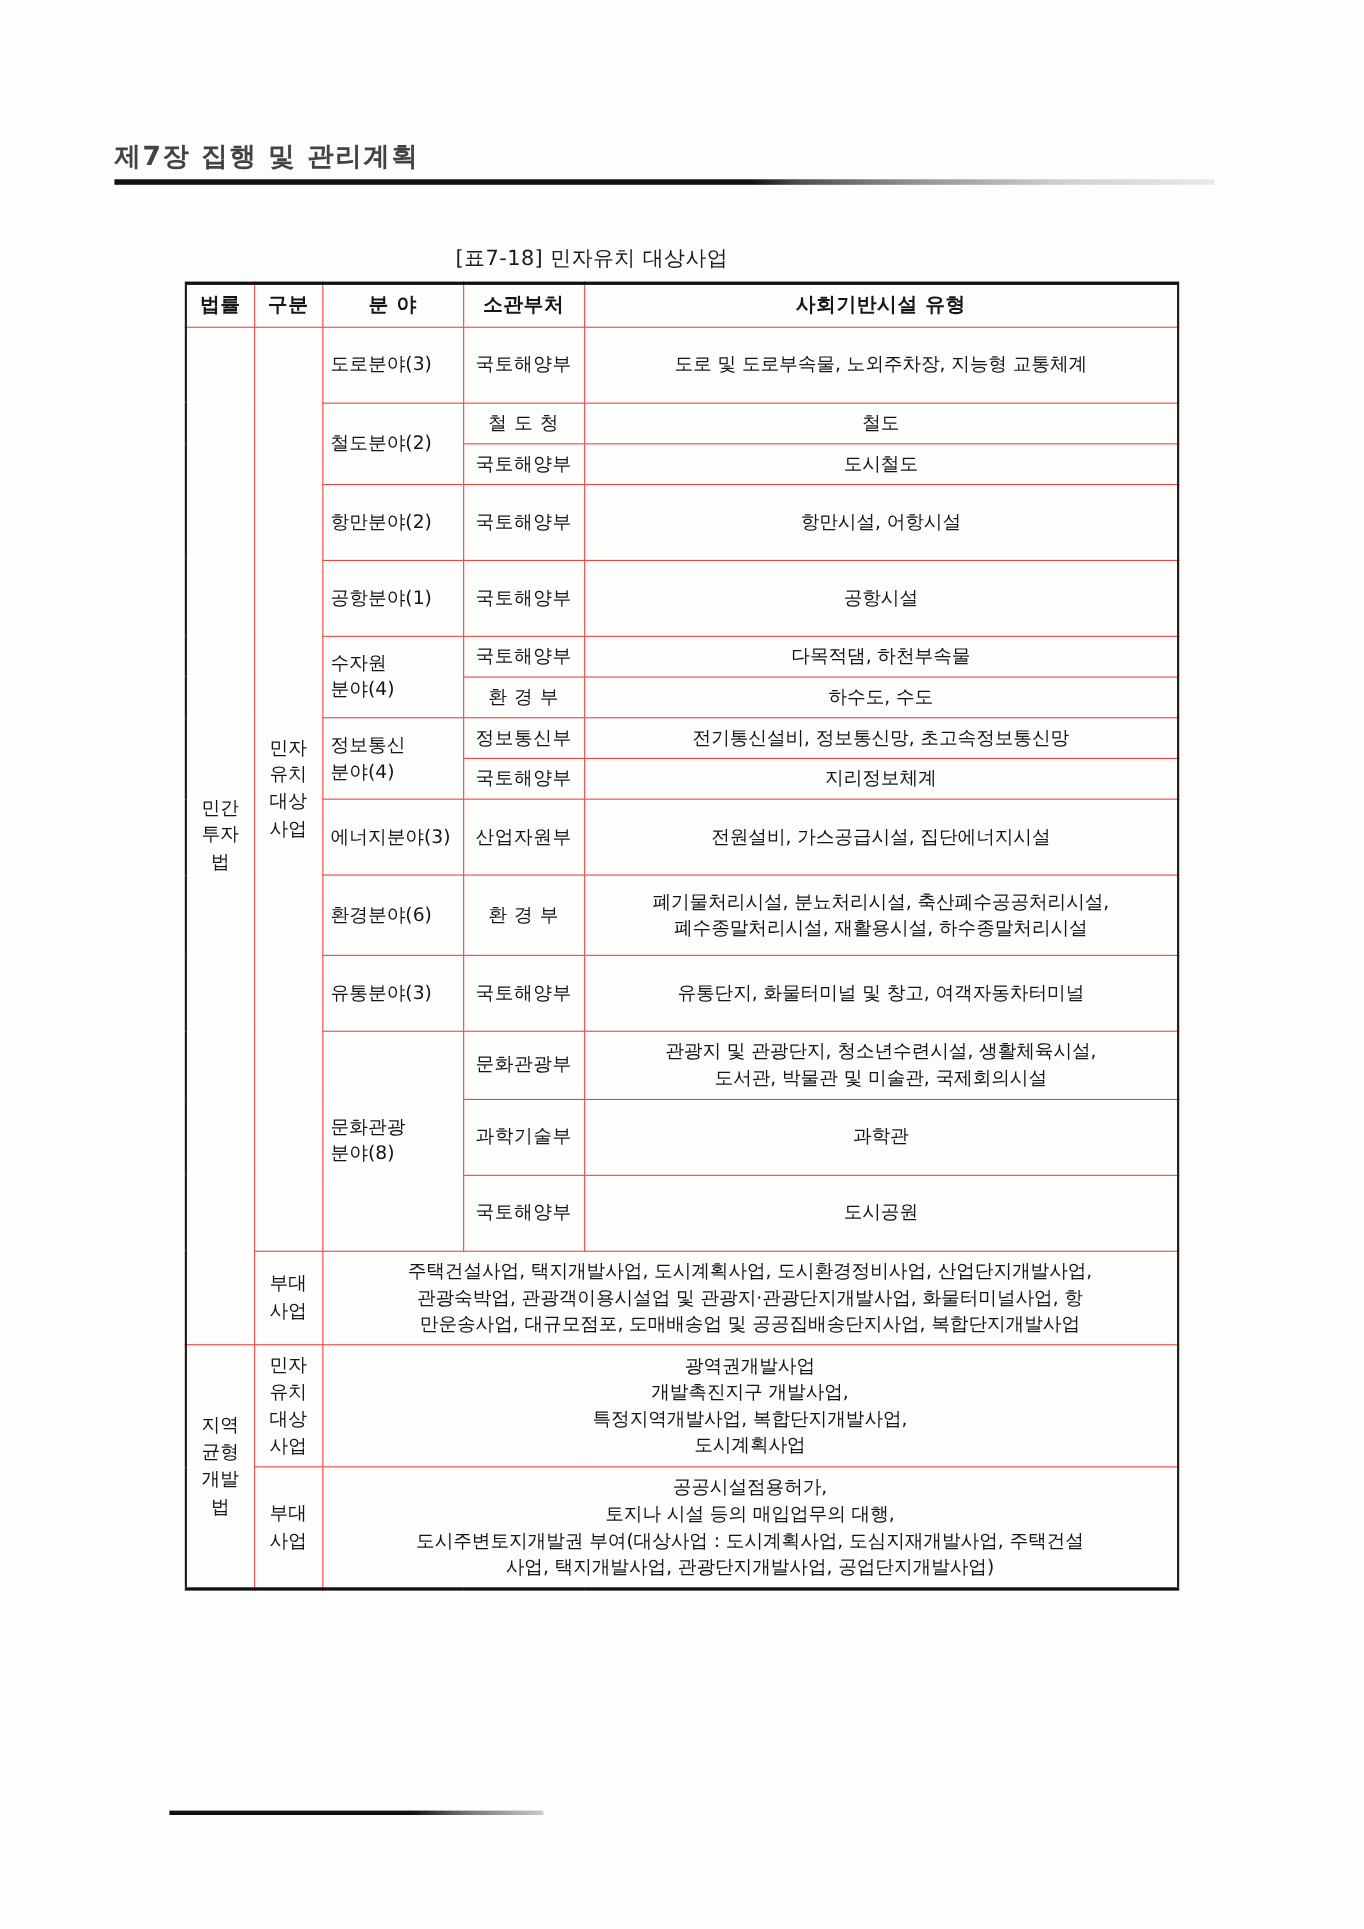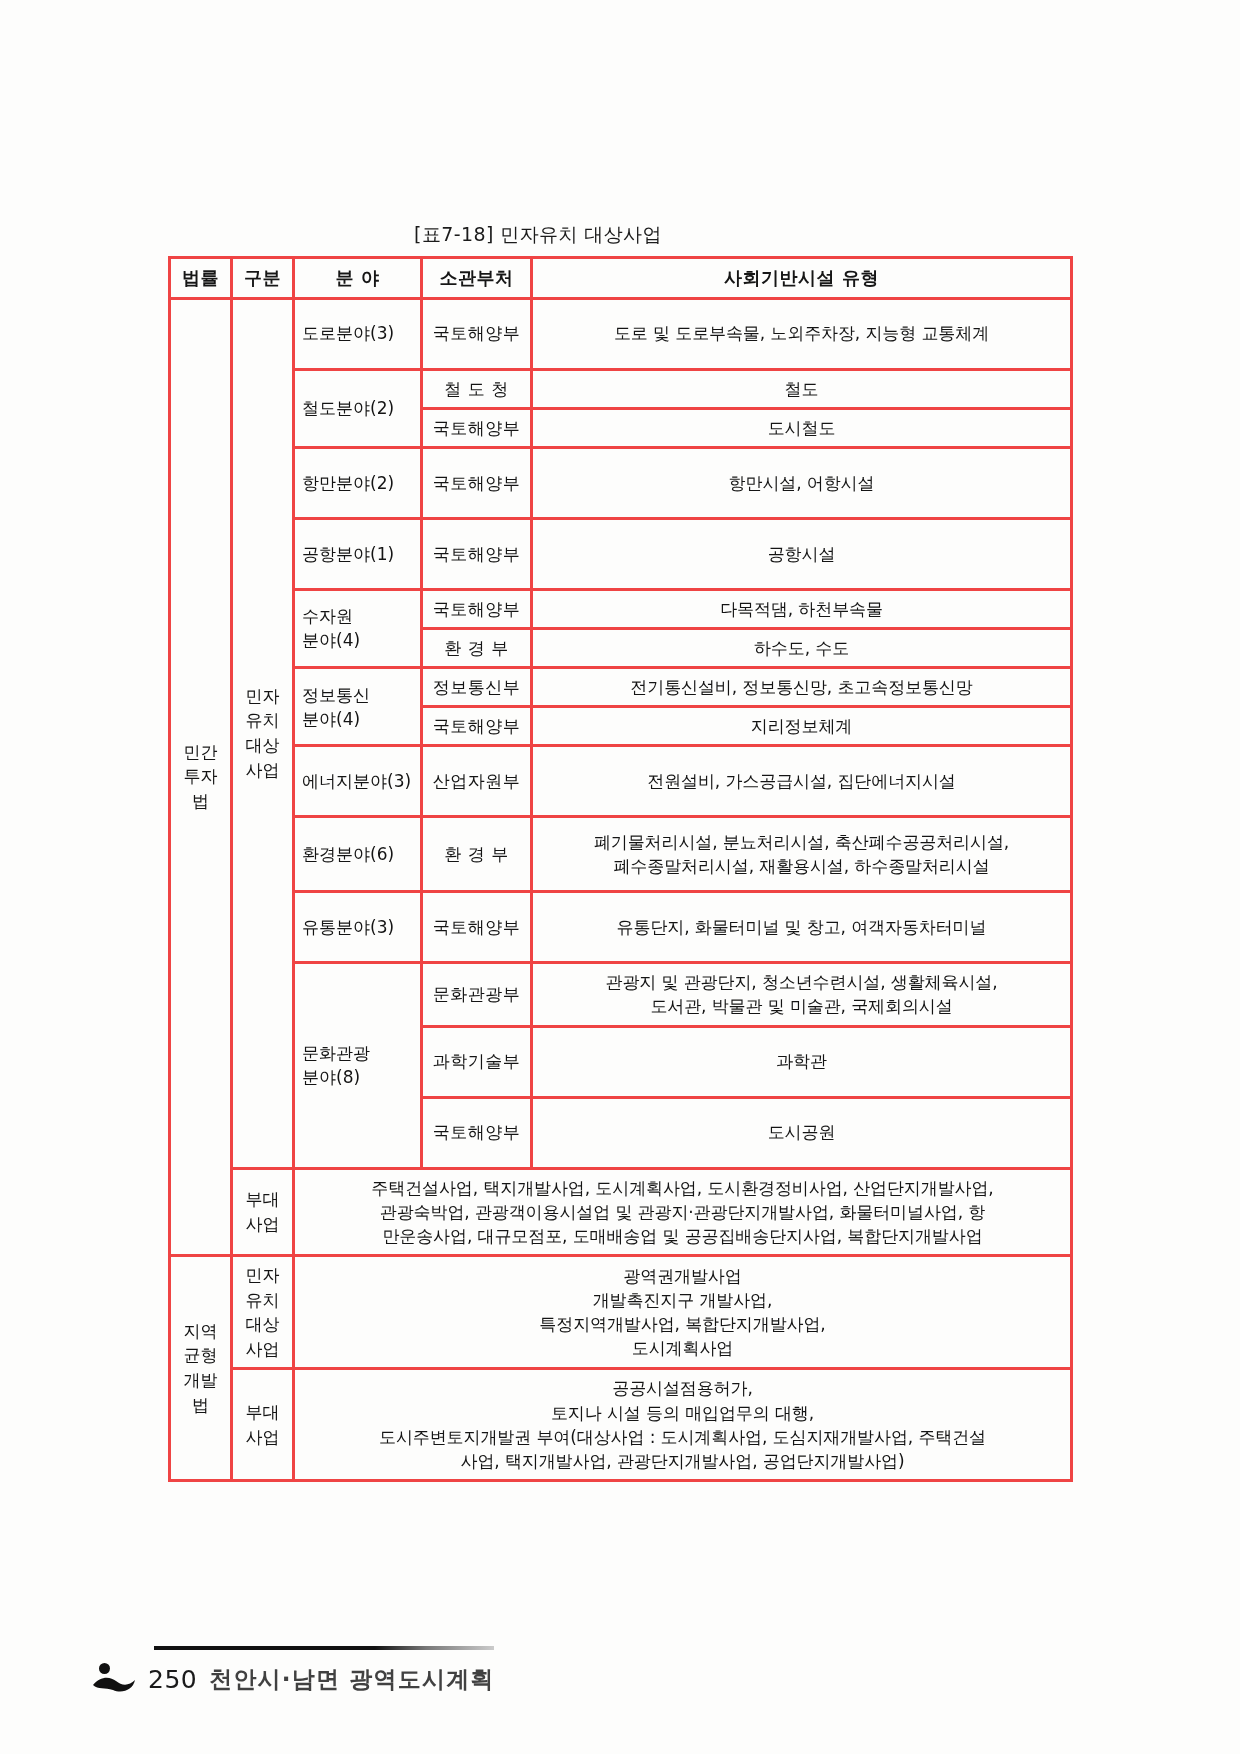--- a/index.html
+++ b/index.html
@@ -65,21 +65,21 @@
   }
   table.grid {
     border-collapse: collapse;
     width: 902px;
     table-layout: fixed;
     font-size: 17px;
     line-height: 1.42;
     color: #141414;
   }
   table.grid td, table.grid th {
-    border: 3px solid #ef4444;
+    border: 1px solid #ef4444;
     padding: 6px 7px;
     vertical-align: middle;
     font-weight: normal;
     background: transparent;
   }
   
   table.grid {
     border-top: 3px solid #111;
     border-bottom: 3px solid #111;
     border-left: 2px solid #222;
@@ -188,20 +188,24 @@
     color: #2d2d2d;
     filter: blur(0.4px);
     opacity: .9;
   }
 </style>
 </head>
 <body>
 
 <div class="page">
 
+  <div class="runhead">
+    <div class="runhead-text">제7장 집행 및 관리계획</div>
+    <div class="runhead-rule"></div>
+  </div>
 
   <div class="caption">[표7-18] 민자유치 대상사업</div>
 
   <div class="tbl-wrap">
     <table class="grid">
       <colgroup>
         <col style="width:62px">
         <col style="width:62px">
         <col style="width:128px">
         <col style="width:110px">
@@ -401,25 +405,15 @@
               <span>사업, 택지개발사업, 관광단지개발사업, 공업단지개발사업)</span>
             </span>
           </td>
         </tr>
       </tbody>
     </table>
   </div>
 
   <div class="footer">
     <div class="footer-rule"></div>
-    <div class="footer-row">
-      <div class="footer-mark">
-        <div class="dot"></div>
-        <svg class="wave" viewBox="0 0 44 20" xmlns="http://www.w3.org/2000/svg" aria-hidden="true">
-          <path d="M1 11 C8 2, 18 2, 24 7 C30 12, 37 12, 43 6 C41 16, 30 20, 21 16 C13 13, 6 16, 1 11 Z" fill="#111"></path>
-        </svg>
-      </div>
-      <div class="page-num">250</div>
-      <div class="footer-title">천안시·남면 광역도시계획</div>
-    </div>
   </div>
 
 </div>
 
 </body></html>

